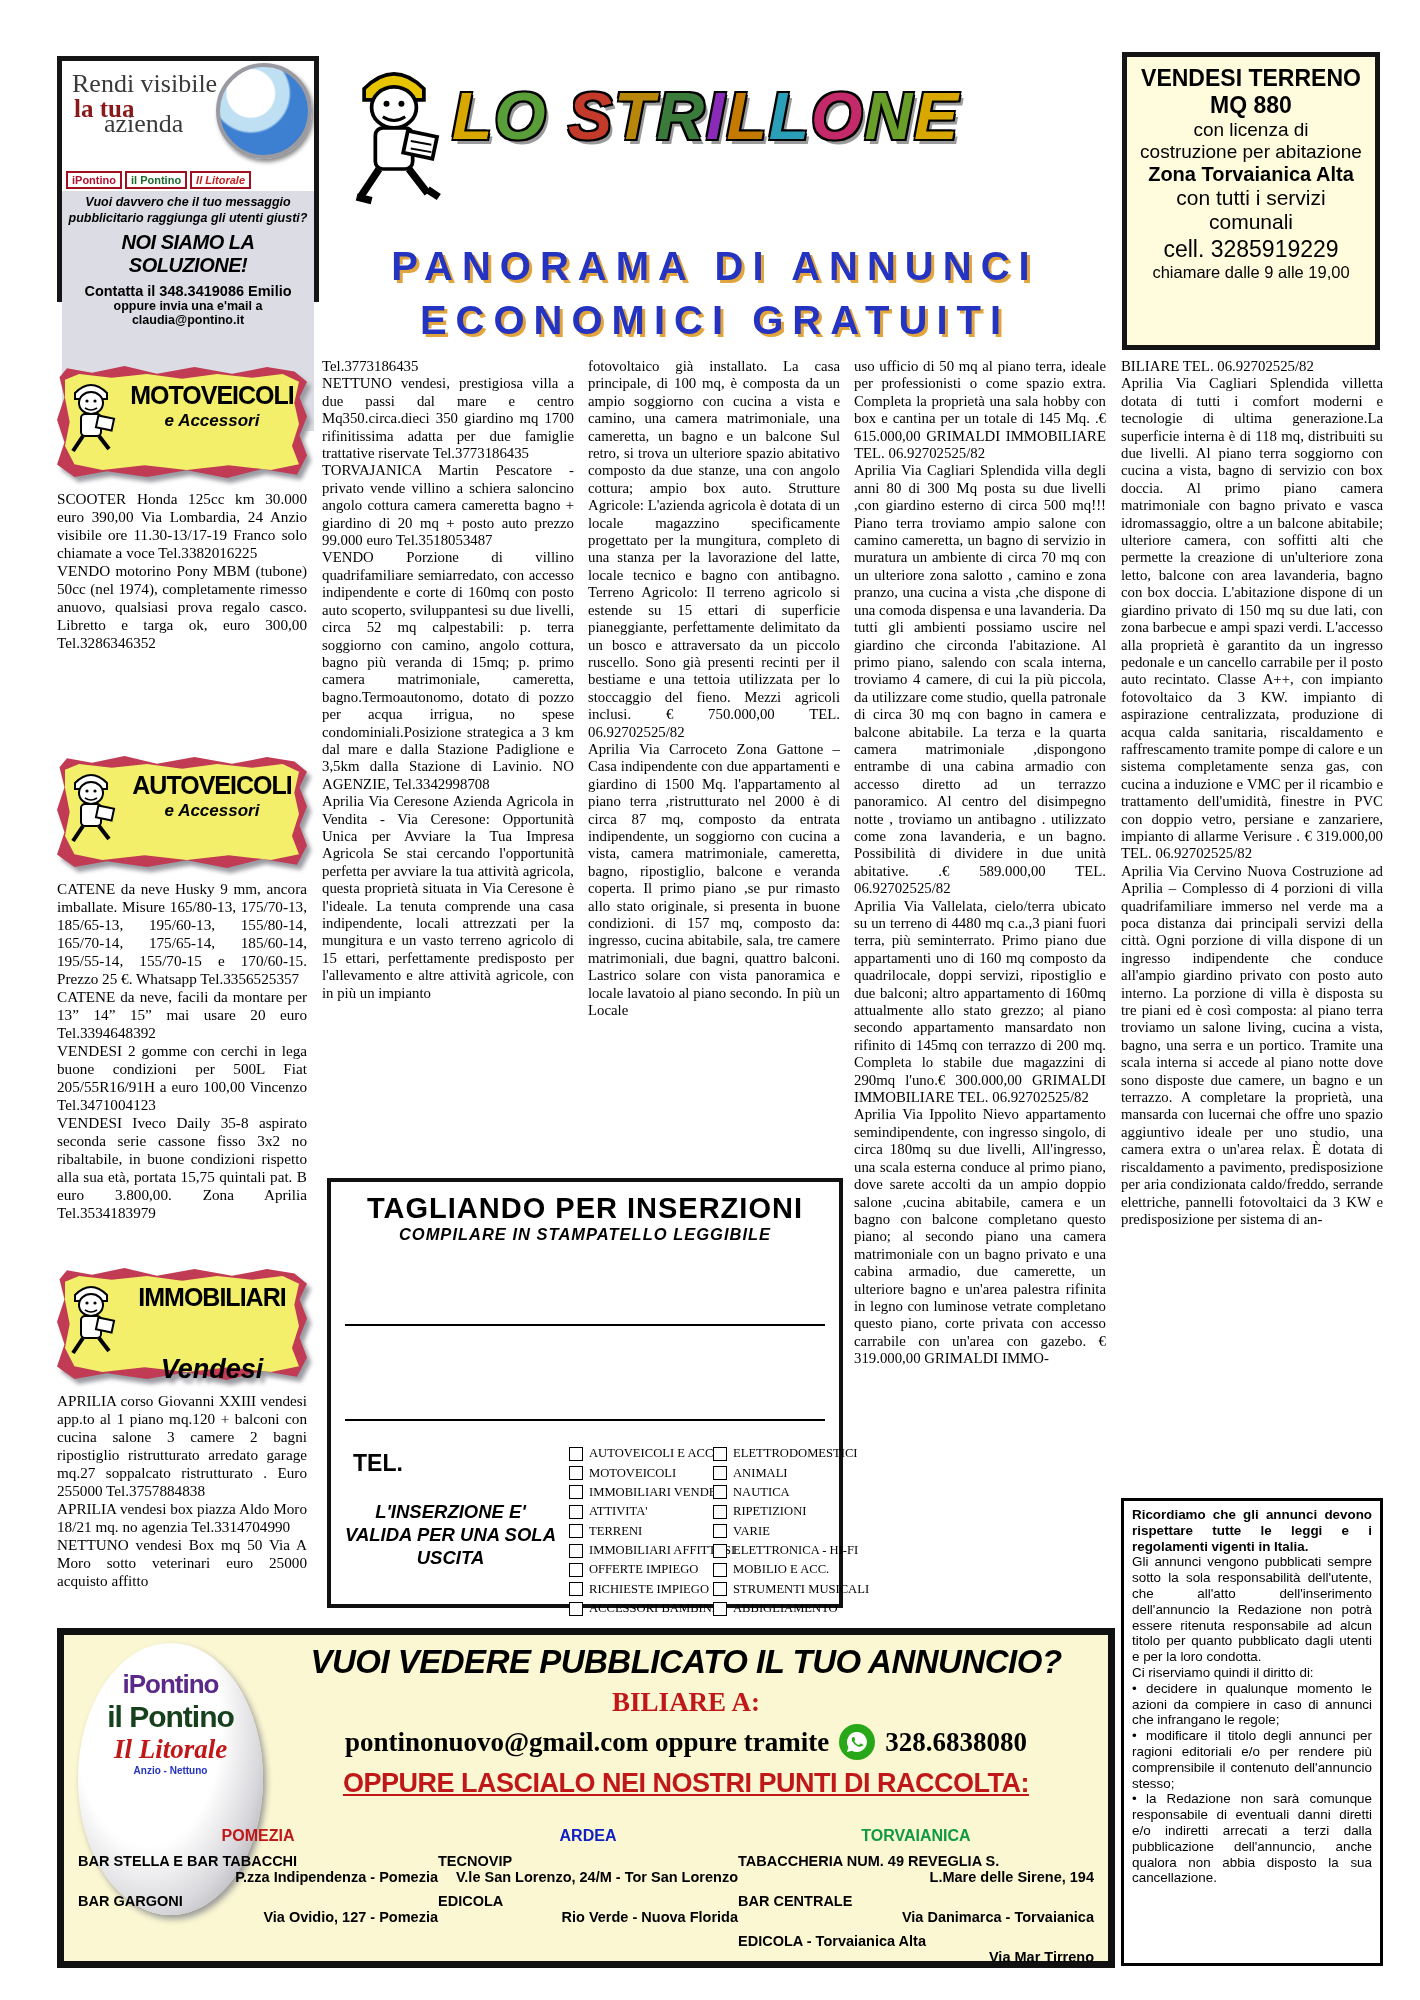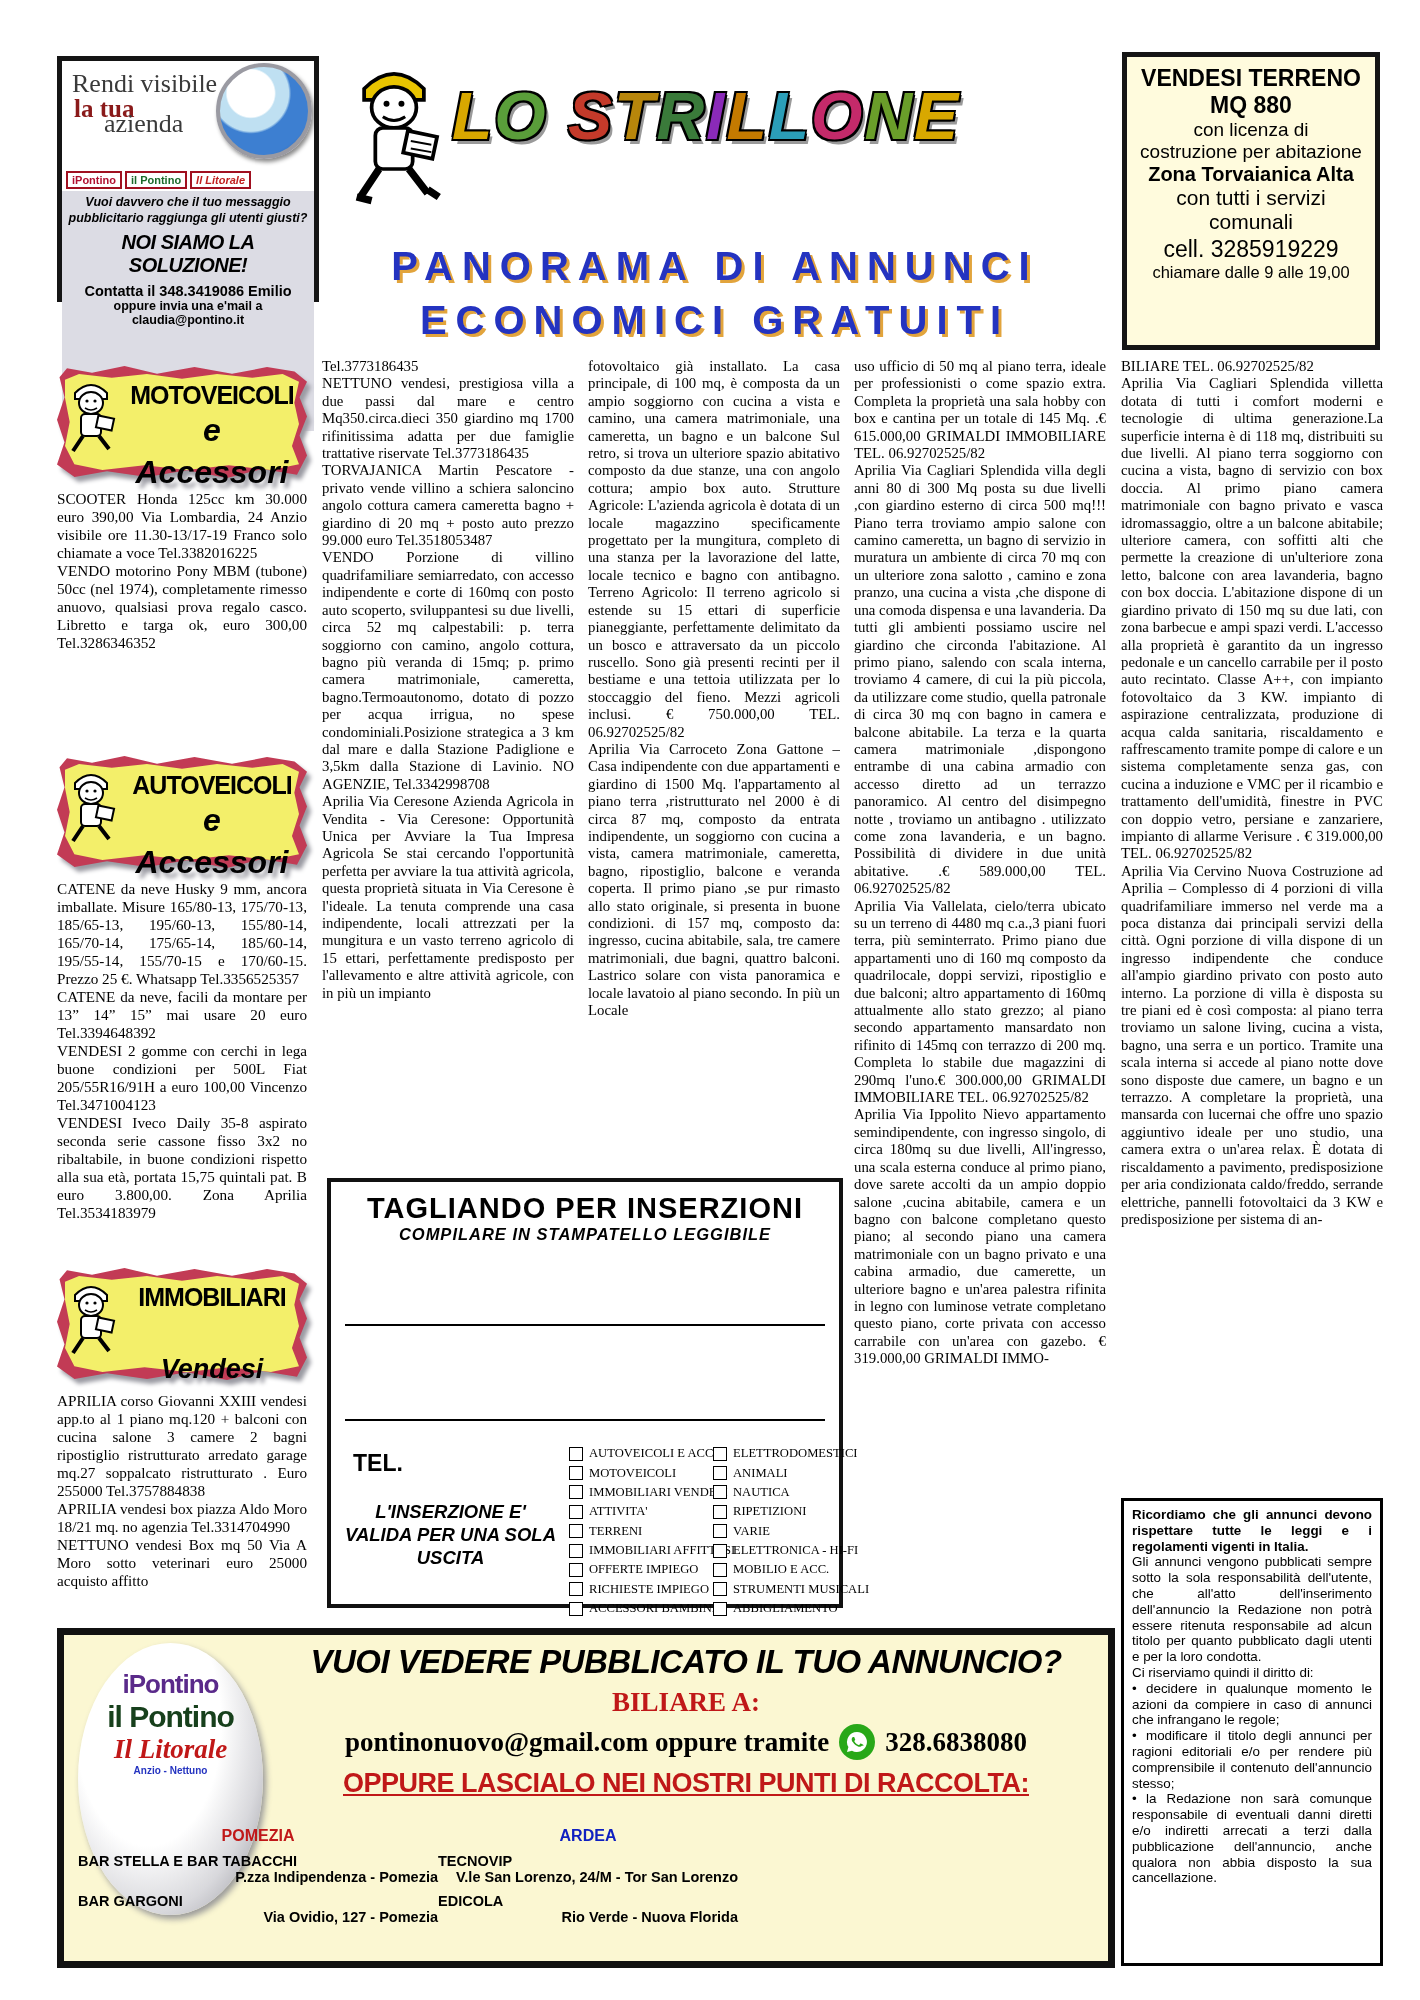--- a/index.html
+++ b/index.html
@@ -48,21 +48,21 @@
   .col1block{position:absolute;left:57px;width:250px;overflow:hidden;font-size:15.2px;line-height:18px;text-align:justify;}
   
   .badge{position:absolute;left:57px;width:250px;height:112px;filter:drop-shadow(4px 5px 2px #9a9aa2);}
   .badge-red{position:absolute;inset:0;background:#c23b55;
      clip-path:polygon(1% 10%,4% 2%,14% 6%,27% 0%,40% 7%,55% 1%,70% 7%,84% 1%,95% 5%,100% 14%,97% 28%,100% 45%,97% 62%,100% 80%,96% 97%,82% 92%,68% 100%,52% 93%,36% 99%,20% 94%,7% 99%,0% 88%,3% 68%,0% 48%,3% 28%);}
   .badge-yellow{position:absolute;inset:8px;background:#f3ef6a;
      clip-path:polygon(0% 6%,6% 0%,20% 4%,35% 0%,50% 5%,65% 0%,80% 4%,93% 0%,100% 8%,98% 30%,100% 52%,97% 75%,100% 94%,88% 100%,70% 95%,52% 100%,34% 95%,16% 100%,4% 94%,0% 75%,2% 50%,0% 25%);}
   .badge svg{position:absolute;left:4px;top:12px;width:60px;height:86px;z-index:2;}
   .badge-text{position:absolute;left:66px;right:6px;top:14px;z-index:2;text-align:center;font-family:"Liberation Sans",sans-serif;}
   .badge-l1{font-size:25px;font-weight:bold;letter-spacing:-1px;line-height:1.2;}
-  .badge-l2{font-size:32px;font-weight:bold;font-style:italic;line-height:1.3;}
+  .badge-l2{font-size:17px;font-weight:bold;font-style:italic;line-height:1.3;}
   
   .tagliando{position:absolute;left:327px;top:1178px;width:516px;height:430px;border:4px solid #111;background:#fff;box-sizing:border-box;}
   .tag-title{margin-top:10px;text-align:center;font-family:"Liberation Sans",sans-serif;font-weight:bold;font-size:29px;letter-spacing:1px;}
   .tag-sub{text-align:center;font-family:"Liberation Sans",sans-serif;font-weight:bold;font-style:italic;font-size:16.5px;letter-spacing:1px;}
   .wline{position:absolute;left:14px;right:14px;height:2px;background:#000;}
   .wl1{top:142px;} .wl2{top:237px;}
   .tag-tel{position:absolute;left:22px;top:268px;font-family:"Liberation Sans",sans-serif;font-weight:bold;font-size:23px;}
   .tag-note{position:absolute;left:12px;top:318px;width:215px;text-align:center;font-family:"Liberation Sans",sans-serif;
             font-weight:bold;font-style:italic;font-size:18.5px;line-height:1.25;}
   .cats{position:absolute;top:262px;display:flex;flex-direction:column;}
@@ -376,16 +376,25 @@
           <div class="pname">BAR  GARGONI</div>
           <div class="paddr">Via Ovidio, 127 - Pomezia</div>
         </div>
         <div class="loc loc2">
           <div class="city" style="color: rgb(16, 32, 192);">ARDEA</div>
           <div class="pname">TECNOVIP</div>
           <div class="paddr">V.le San Lorenzo, 24/M - Tor San Lorenzo</div>
           <div class="pname">EDICOLA</div>
           <div class="paddr">Rio Verde - Nuova Florida</div>
         </div>
+        <div class="loc loc3">
+          <div class="city" style="color: rgb(16, 154, 64);">TORVAIANICA</div>
+          <div class="pname">TABACCHERIA NUM. 49 REVEGLIA S.</div>
+          <div class="paddr">L.Mare delle Sirene, 194</div>
+          <div class="pname">BAR CENTRALE</div>
+          <div class="paddr">Via Danimarca  - Torvaianica</div>
+          <div class="pname">EDICOLA - Torvaianica Alta</div>
+          <div class="paddr">Via Mar Tirreno</div>
+        </div>
       </div>
   </div>
 
 </div>
 
 </body></html>

